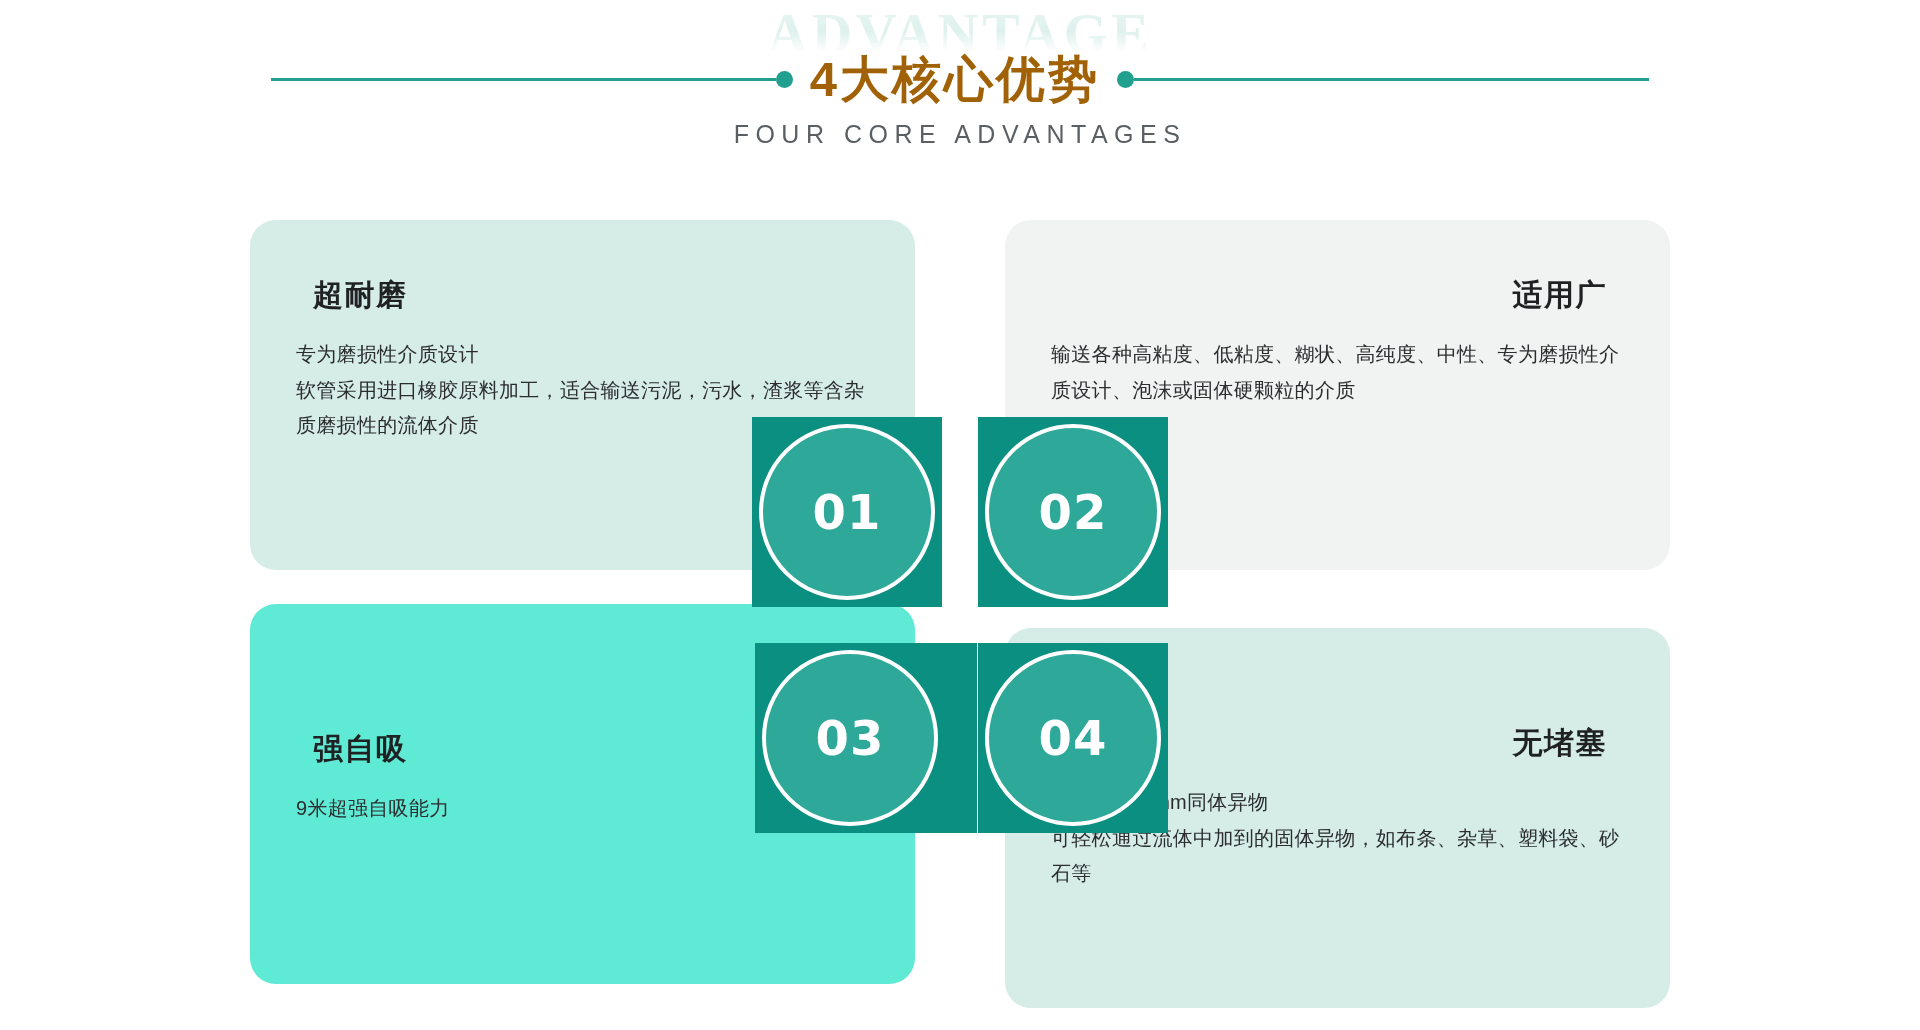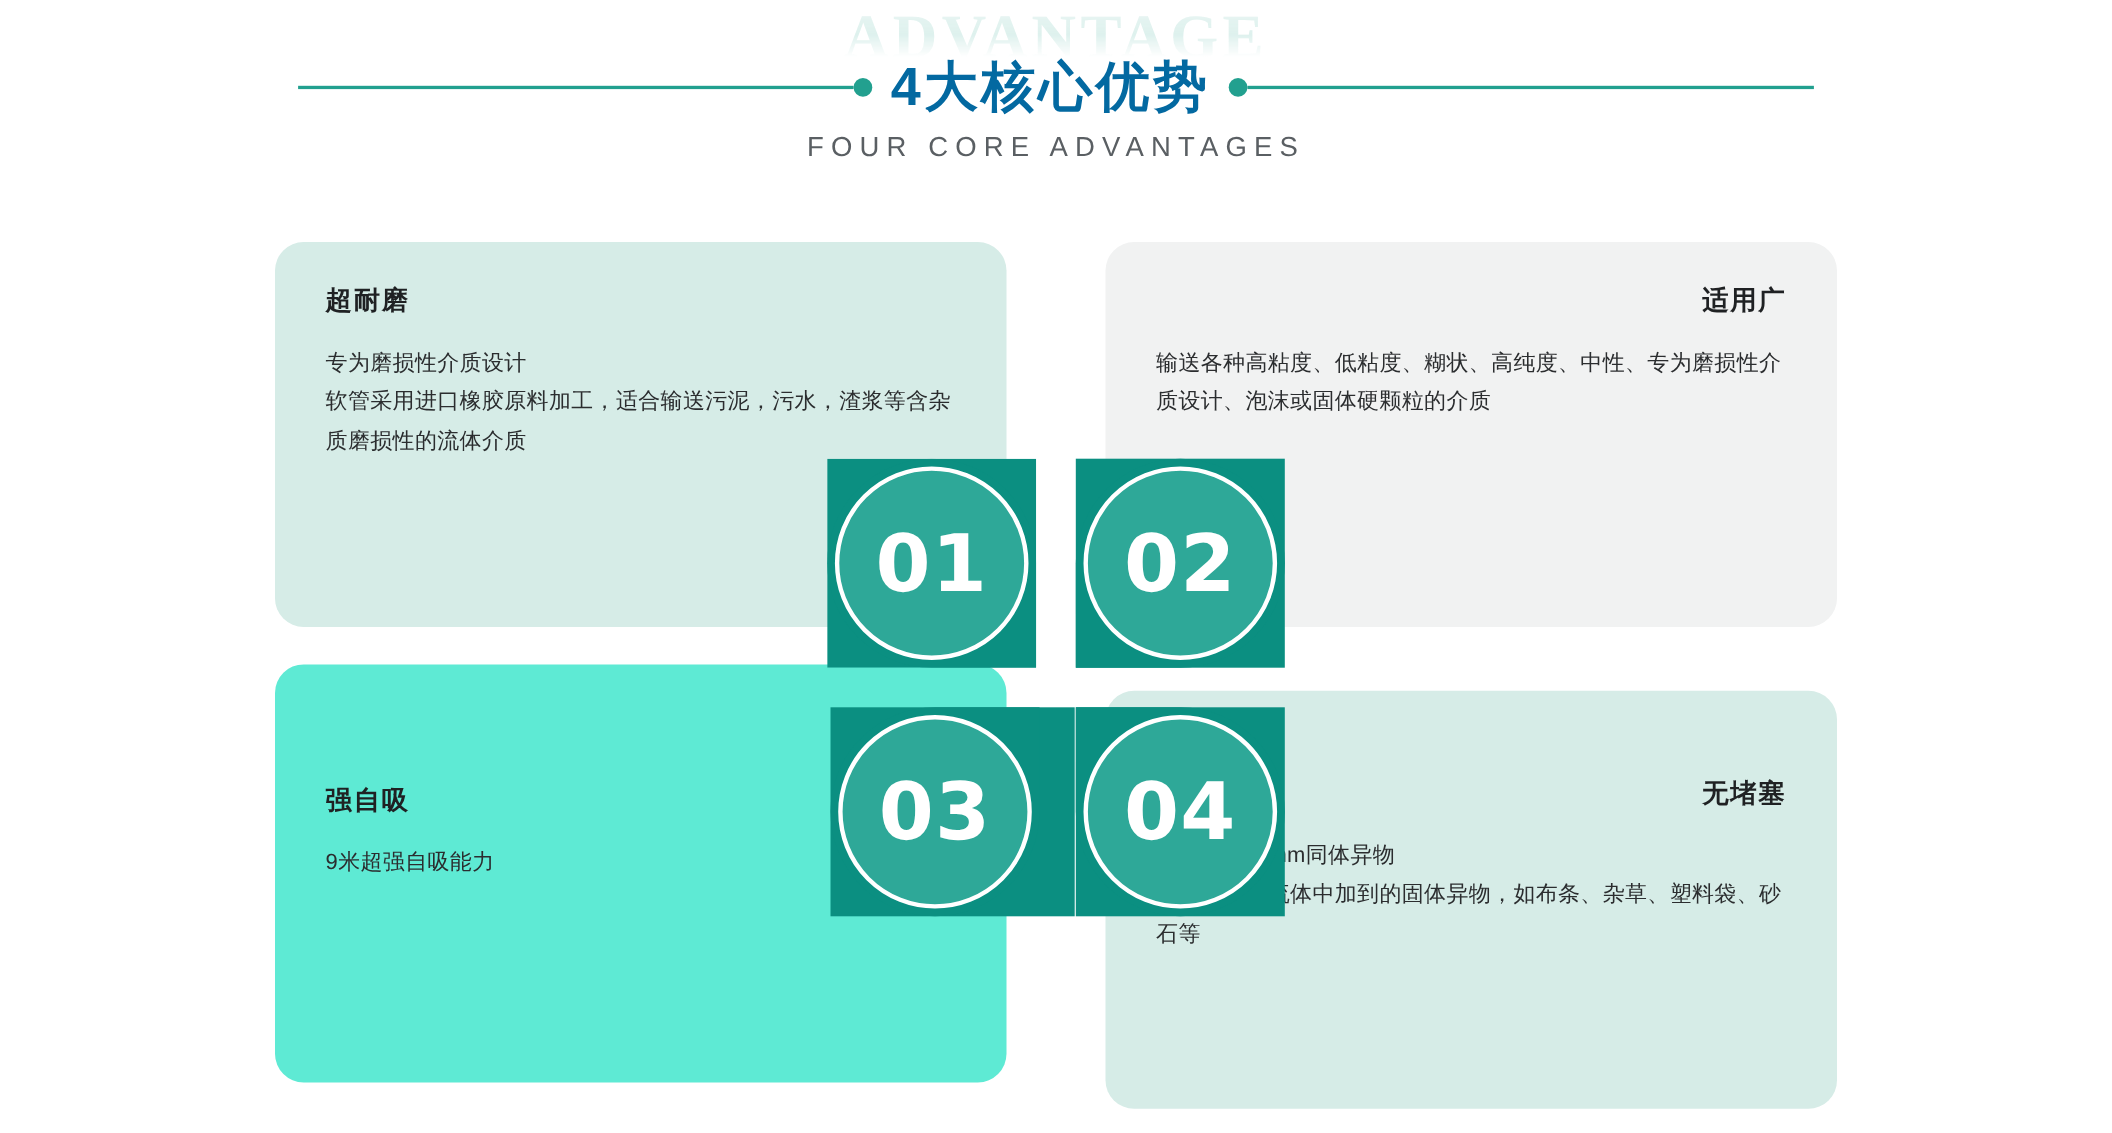--- a/index.html
+++ b/index.html
@@ -27,21 +27,21 @@
   }
   .title-row{
     position:absolute;left:0;top:44px;width:1920px;height:70px;
     display:flex;align-items:center;justify-content:center;gap:0;
   }
   .rule{height:3px;background:#22a08f;flex:0 0 auto;}
   .rule.left{width:505px;}
   .rule.right{width:515px;}
   .dot{width:17px;height:17px;border-radius:50%;background:#22a08f;flex:0 0 auto;}
   .main-title{
-    font-size:49px;font-weight:bold;color:#0369a1;
+    font-size:49px;font-weight:bold;color:#a16207;
     letter-spacing:3px;white-space:nowrap;
     padding:0 17px;line-height:1;position:relative;z-index:3;
   }
   .sub-title{
     position:absolute;left:0;top:120px;width:1920px;text-align:center;
     font-size:25px;color:#5a5f63;letter-spacing:6.5px;
     font-weight:400;white-space:nowrap;
   }
 
   
@@ -56,22 +56,22 @@
   .card-1{left:0;top:0;width:665px;height:350px;background:#d6ece7;}
   .card-2{left:755px;top:0;width:665px;height:350px;background:#f1f2f2;}
   .card-3{left:0;top:384px;width:665px;height:380px;background:#5eead4;}
   .card-4{left:755px;top:408px;width:665px;height:380px;background:#d6ece7;}
 
   .card-inner{position:absolute;left:0;top:0;right:0;bottom:0;padding:38px 46px;box-sizing:border-box;}
   .card-1 .card-inner,.card-3 .card-inner{text-align:left;}
   .card-2 .card-inner,.card-4 .card-inner{text-align:right;}
 
   .card-title{
-    font-size:24px;font-weight:bold;color:#1f2123;
-    letter-spacing:1.5px;line-height:1.2;margin:0;
+    font-size:30px;font-weight:bold;color:#1f2123;
+    letter-spacing:1.5px;line-height:1.2;margin:17px;
   }
   .card-body{
     margin-top:24px;
     font-size:20px;color:#2b2d2f;line-height:1.78;
     text-align:left;font-weight:400;
     letter-spacing:.3px;
   }
   .card-2 .card-body,.card-4 .card-body{text-align:left;}
 
   .card-1 .card-inner{padding-top:40px;}
@@ -95,21 +95,21 @@
   }
   .badge .disc{
     position:absolute;left:7px;top:7px;width:176px;height:176px;
     border-radius:50%;
     background:#2ea898;       
     border:4px solid #ffffff; 
     box-sizing:border-box;
     display:flex;align-items:center;justify-content:center;
   }
   .badge .num{
-    font-size:72px;font-weight:bold;color:#ffffff;
+    font-size:48px;font-weight:bold;color:#ffffff;
     letter-spacing:1px;line-height:1;
     font-family:"DejaVu Sans","Liberation Sans",sans-serif;
   }
   
   .b1{left:0;top:0;border-bottom-right-radius:0;}
   .b1 .ring{border-bottom-right-radius:0;}
   .b2{left:226px;top:0;}
   .b2 .ring{border-bottom-left-radius:0;}
   .b3{left:3px;top:226px;padding-left:32px;}
   .b3 .ring{border-top-right-radius:0;}

